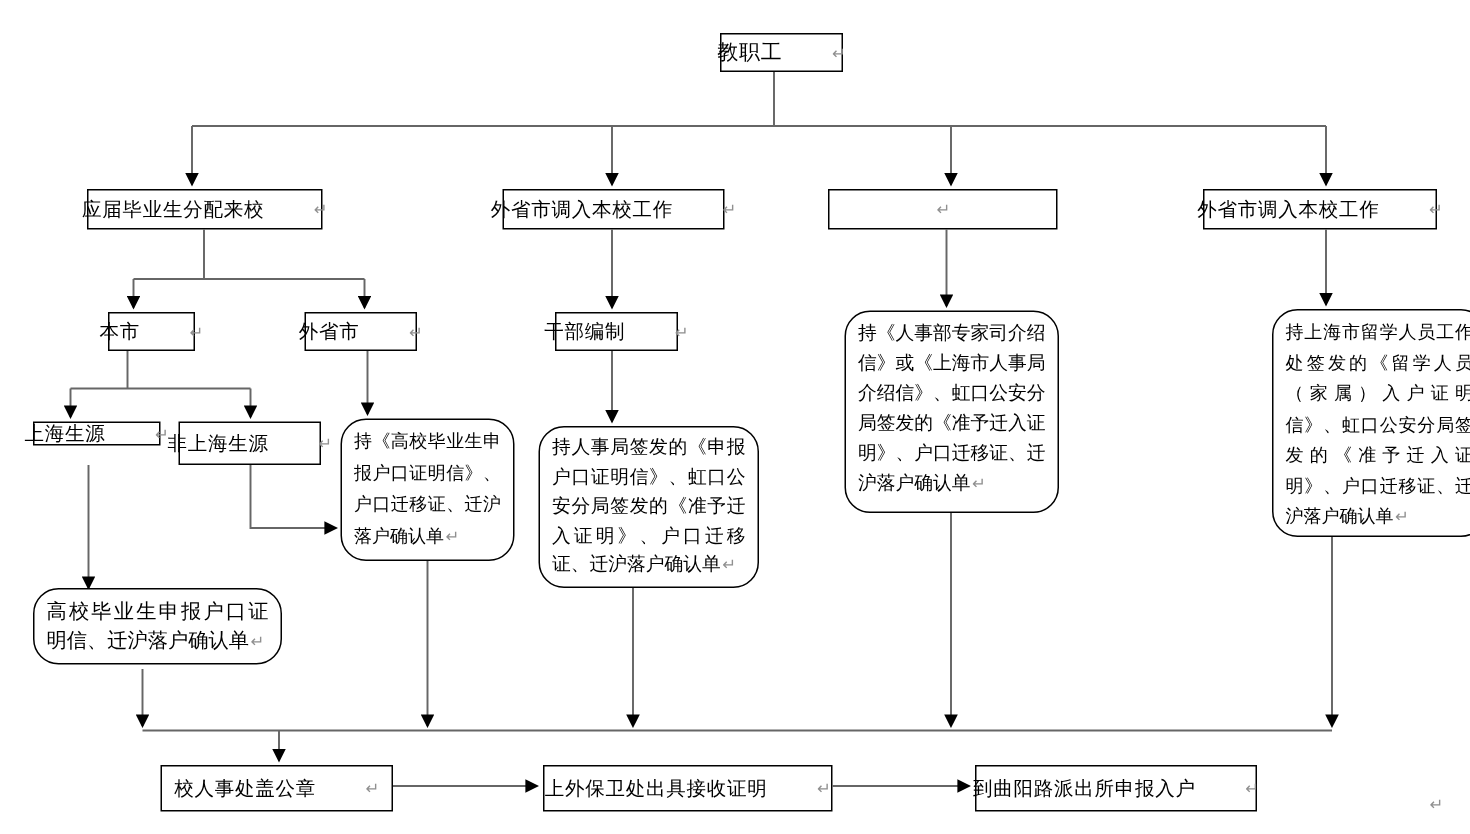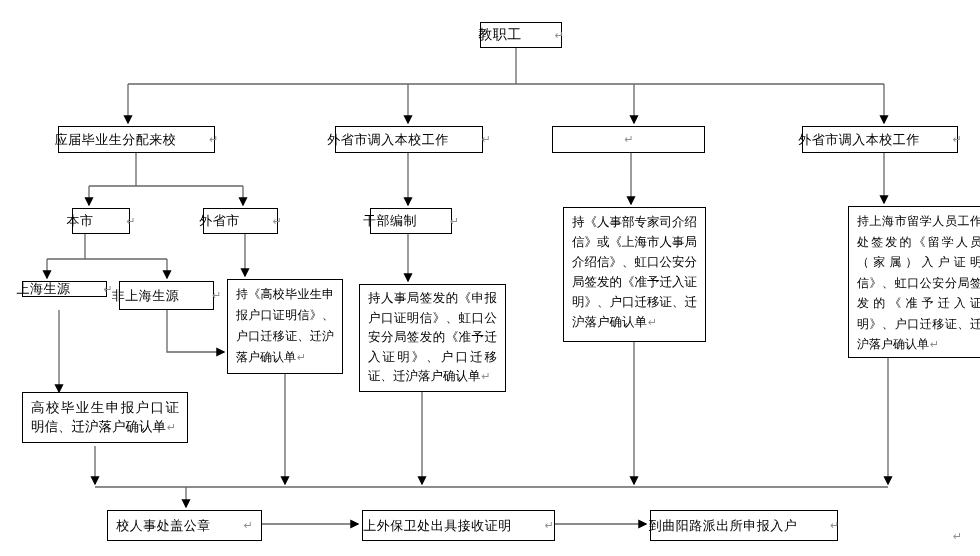--- a/index.html
+++ b/index.html
@@ -14,21 +14,21 @@
   #connectors .arr { marker-end:url(#arrowhead); }
 
   .node {
     position:absolute; box-sizing:border-box; background:#ffffff;
     border:1.5px solid #000000;
   }
   .single {
     display:flex; align-items:center; justify-content:center;
     white-space:nowrap; font-size:13px; letter-spacing:0.5px;gap:32px;
   }
-  .multi { text-align:justify; padding:4px 8px; }
+  .multi { text-align:justify; padding:4px 8px;border-radius:17px; }
   .mark {
     color:#909090; font-size:11px; margin-left:1px;
     font-family:"DejaVu Sans",sans-serif; letter-spacing:0;
   }
   .stray { position:absolute; }
 </style>
 </head>
 <body>
 
 <div id="stage">

